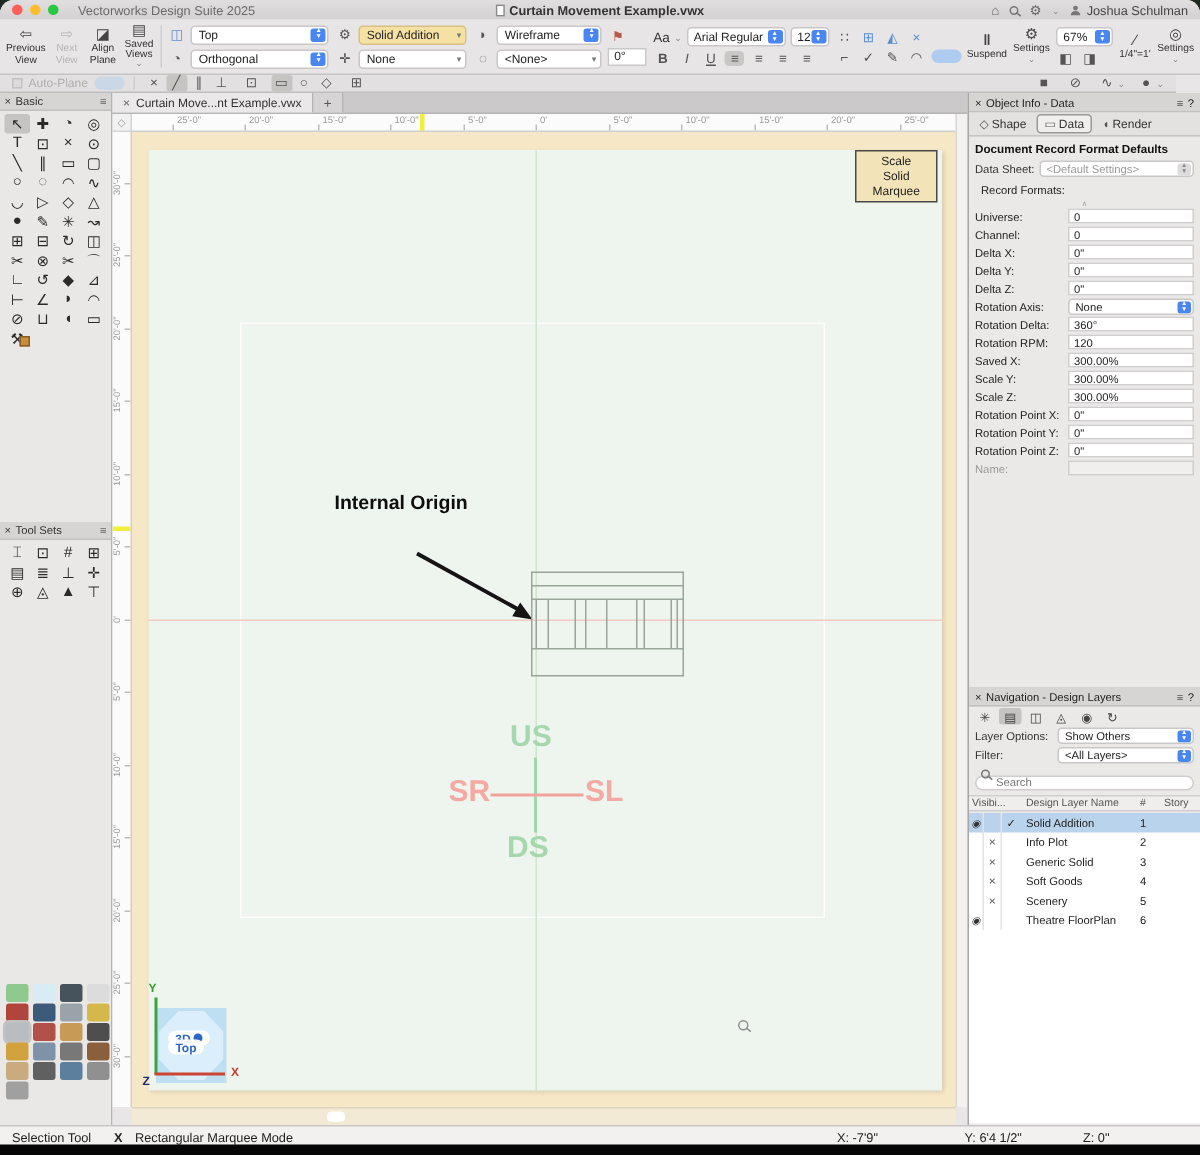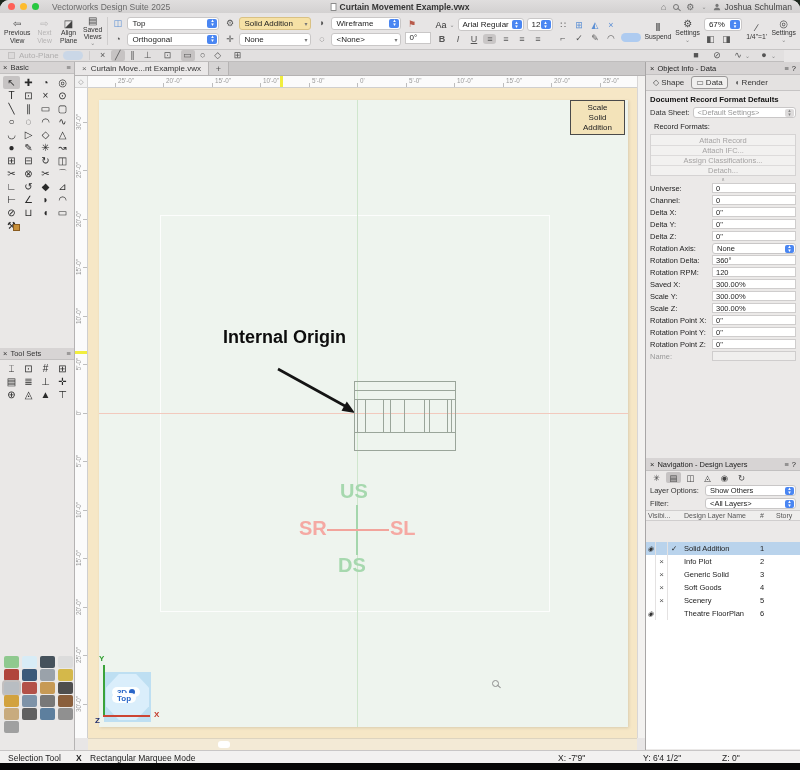--- a/index.html
+++ b/index.html
@@ -72,21 +72,21 @@
 .vlab{position:absolute;left:-11px;width:32px;height:10px;text-align:center;font-size:6.3px;color:#9a9a9a;transform:rotate(-90deg)}
 .vtick{position:absolute;right:0;width:4px;height:1px;background:#bdbdbd}
 .ymk{position:absolute;background:#f1ee3e}
 
 #canvas{position:absolute;left:88px;top:88px;width:549px;height:650px;background:#f6e7c6;overflow:hidden}
 #page{position:absolute;left:11px;top:12px;width:529px;height:627px;background:#eef4ee;box-shadow:1px 1px 3px rgba(0,0,0,.12)}
 #innerrect{position:absolute;left:72px;top:127px;width:390px;height:397px;border:1px solid rgba(255,255,255,.8)}
 #vline{position:absolute;left:269px;top:12px;width:1px;height:627px;background:#cfe6cd}
 #hline{position:absolute;left:11px;top:325px;width:529px;height:1px;background:#f2c9bd}
 #exitbtn{position:absolute;left:482px;top:12px;width:55px;height:35px;background:#f3e3b9;border:1px solid #4a4a4a;font-size:8px;line-height:10px;color:#222;text-align:center;display:flex;flex-direction:column;justify-content:center}
-#origin-label{position:absolute;left:135px;top:239px;font-size:18px;font-weight:bold;color:#0d0d0d}
+#origin-label{position:absolute;left:135px;top:239px;font-size:13px;font-weight:bold;color:#0d0d0d}
 .cp{position:absolute;font-size:20px;font-weight:bold}
 .cp.gr{color:#a6d8ae}.cp.pk{color:#f5a9a3}
 #cmp-v{position:absolute;left:268px;top:417px;width:2px;height:50px;background:#a4d6ac}
 #cmp-h{position:absolute;left:239px;top:441px;width:62px;height:2px;background:#f2a49c}
 .mag{position:absolute;left:404px;top:592px;width:7px;height:7px;border:1px solid #8f8f8f;border-radius:50%}
 .mag::after{content:"";position:absolute;width:4px;height:1px;background:#8f8f8f;right:-3px;bottom:-1px;transform:rotate(40deg)}
 #vcube{position:absolute;left:16px;top:584px;width:47px;height:50px;background:#bedff2}
 #vcube .oct{position:absolute;inset:2px;background:#daeefb;clip-path:polygon(30% 0,70% 0,100% 30%,100% 70%,70% 100%,30% 100%,0 70%,0 30%)}
 .pill{position:absolute;background:rgba(255,255,255,.95);border-radius:5px;height:10px;display:flex;align-items:center;justify-content:center;gap:2px;font-size:8px;font-weight:bold;color:#2a66c8}
 .dot{width:6px;height:6px;border-radius:50%;background:#2a66c8}
@@ -525,21 +525,21 @@
 
   <div id="canvas">
     <div id="page"></div>
     <div id="innerrect"></div>
     <div id="vline"></div>
     <div id="hline"></div>
 
     <div id="exitbtn">
       <span>Scale</span>
       <span>Solid</span>
-      <span>Addition</span>
+      <span>Marquee</span>
     </div>
 
     <div id="origin-label">Internal Origin</div>
 
     <svg width="549" height="650" viewBox="0 0 549 650" style="position:absolute;left:0;top:0">
       <line x1="190" y1="281" x2="257" y2="318" stroke="#141414" stroke-width="2.6"></line>
       <polygon points="267,325 253.5,322.8 258.8,313.6" fill="#141414"></polygon>
       <g stroke="#9aa59a" stroke-width="1" fill="none">
         <rect x="266.5" y="293.5" width="101" height="69"></rect>
         <line x1="266.5" y1="302.5" x2="367.5" y2="302.5"></line>
@@ -612,26 +612,20 @@
     </div>
     <div class="sectitle">Document Record Format Defaults</div>
     <div class="dsrow">
       <span>Data Sheet:</span>
       <span class="dd sm dim" style="flex:1">
           <span>&lt;Default Settings&gt;</span>
           <span class="st g"></span>
         </span>
     </div>
     <div class="reclabel">Record Formats:</div>
-    <div id="btngroup">
-      <div class="pbtn">Attach Record</div>
-      <div class="pbtn">Attach IFC...</div>
-      <div class="pbtn">Assign Classifications...</div>
-      <div class="pbtn">Detach...</div>
-    </div>
     <div class="uprow">∧</div>
     <div class="frow">
         <span class="lbl">Universe:</span>
         <span class="val">0</span>
       </div>
     <div class="frow">
         <span class="lbl">Channel:</span>
         <span class="val">0</span>
       </div>
     <div class="frow">
@@ -713,20 +707,21 @@
           <span class="st"></span>
         </span>
       </div>
     <div class="optrow">
         <span class="lbl">Filter:</span>
         <span class="dd sm">
           <span>&lt;All Layers&gt;</span>
           <span class="st"></span>
         </span>
       </div>
+    <div id="searchrow"><span class="lens"></span><input class="search" type="text" placeholder="Search" style=""></div>
     <div id="thead">
       <span style="width:38px;padding-left:2px">Visibi...</span>
       <span style="flex:1">Design Layer Name</span>
       <span style="width:16px">#</span>
       <span style="width:24px">Story</span>
     </div>
     <div id="navlist">
       <div class="lrow active">
           <span class="c-v1">
             <i class="eye"></i>

